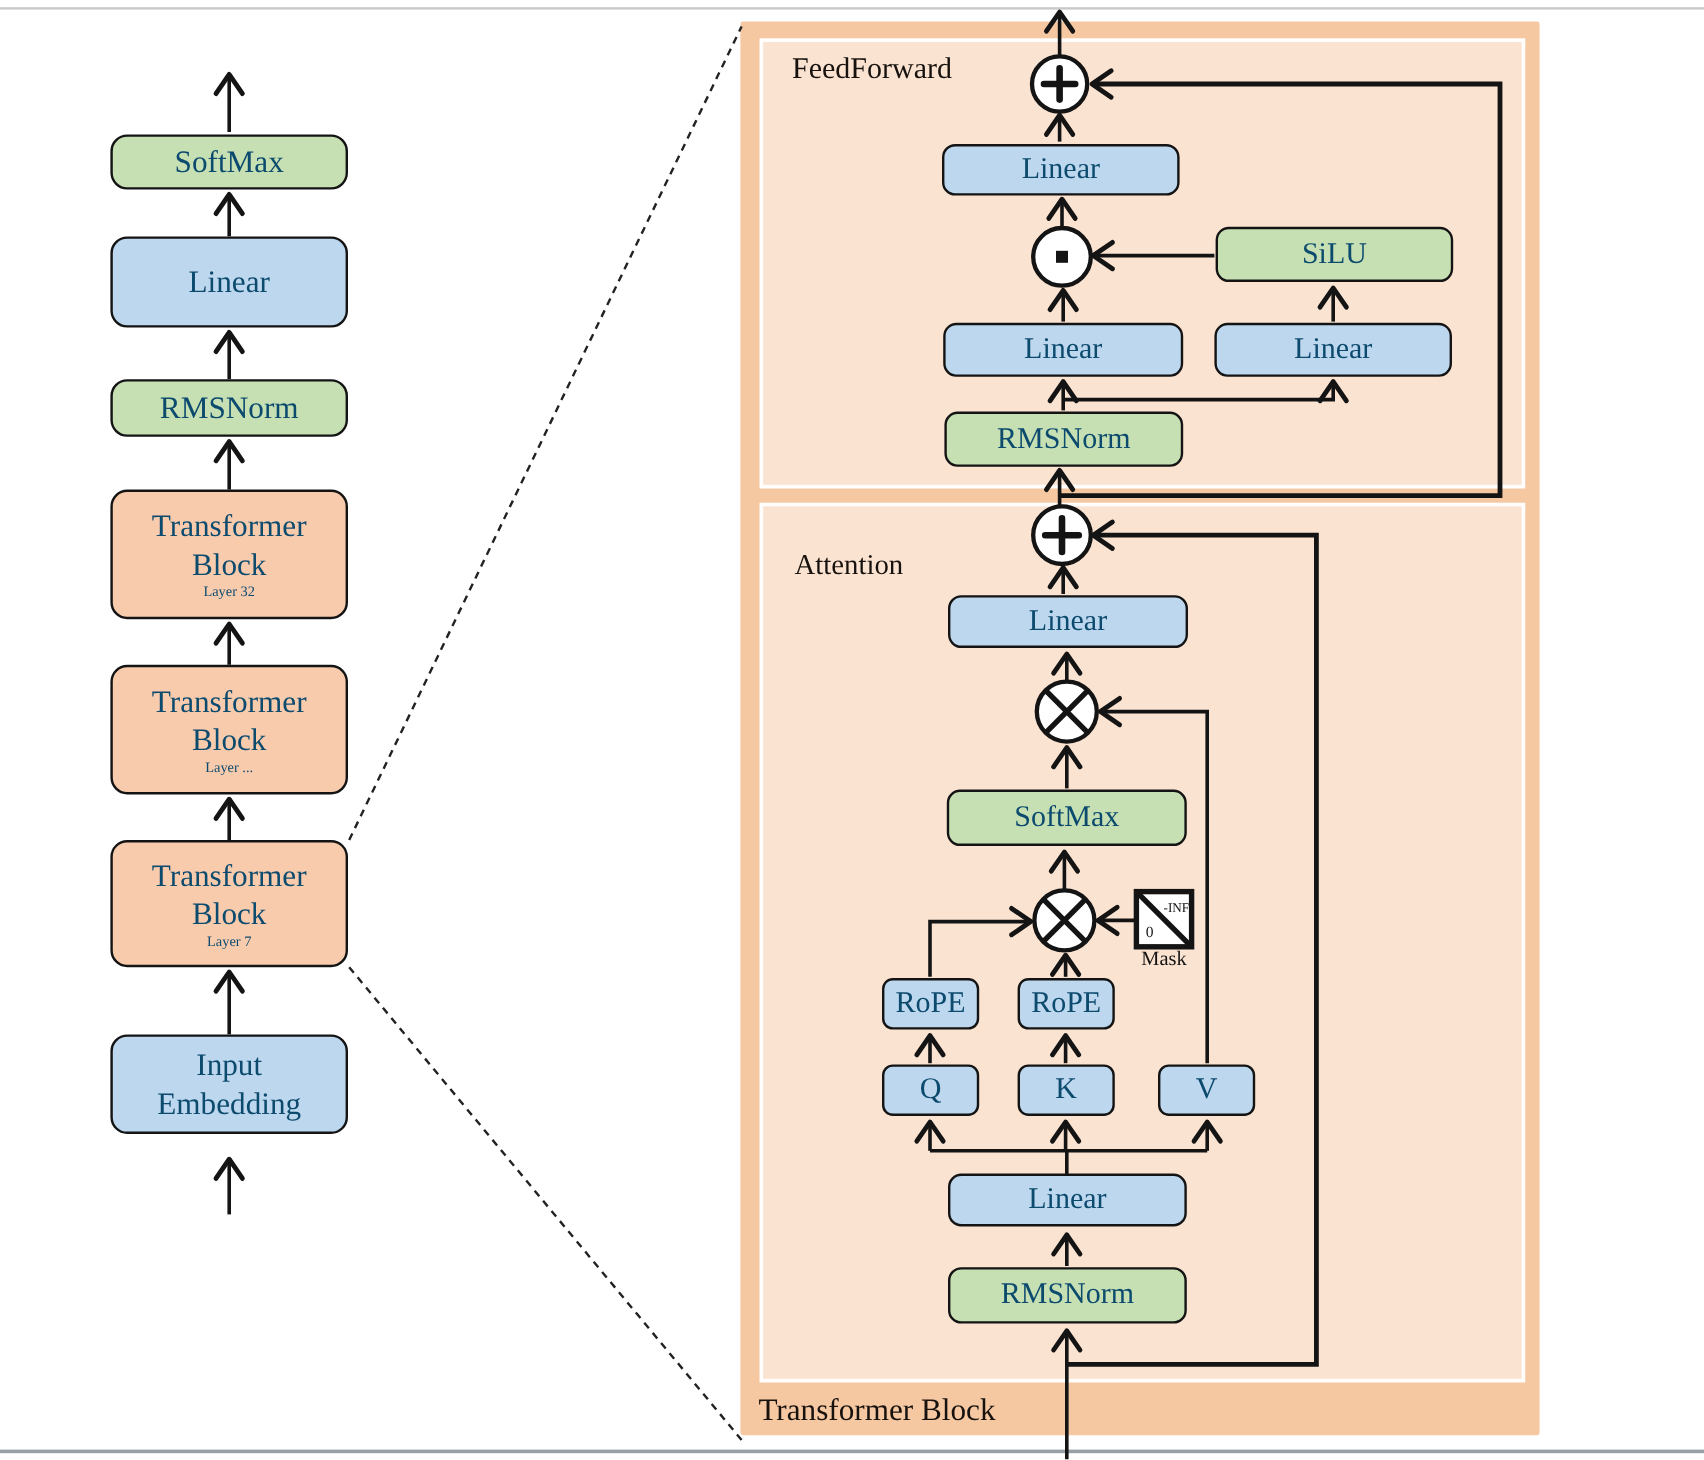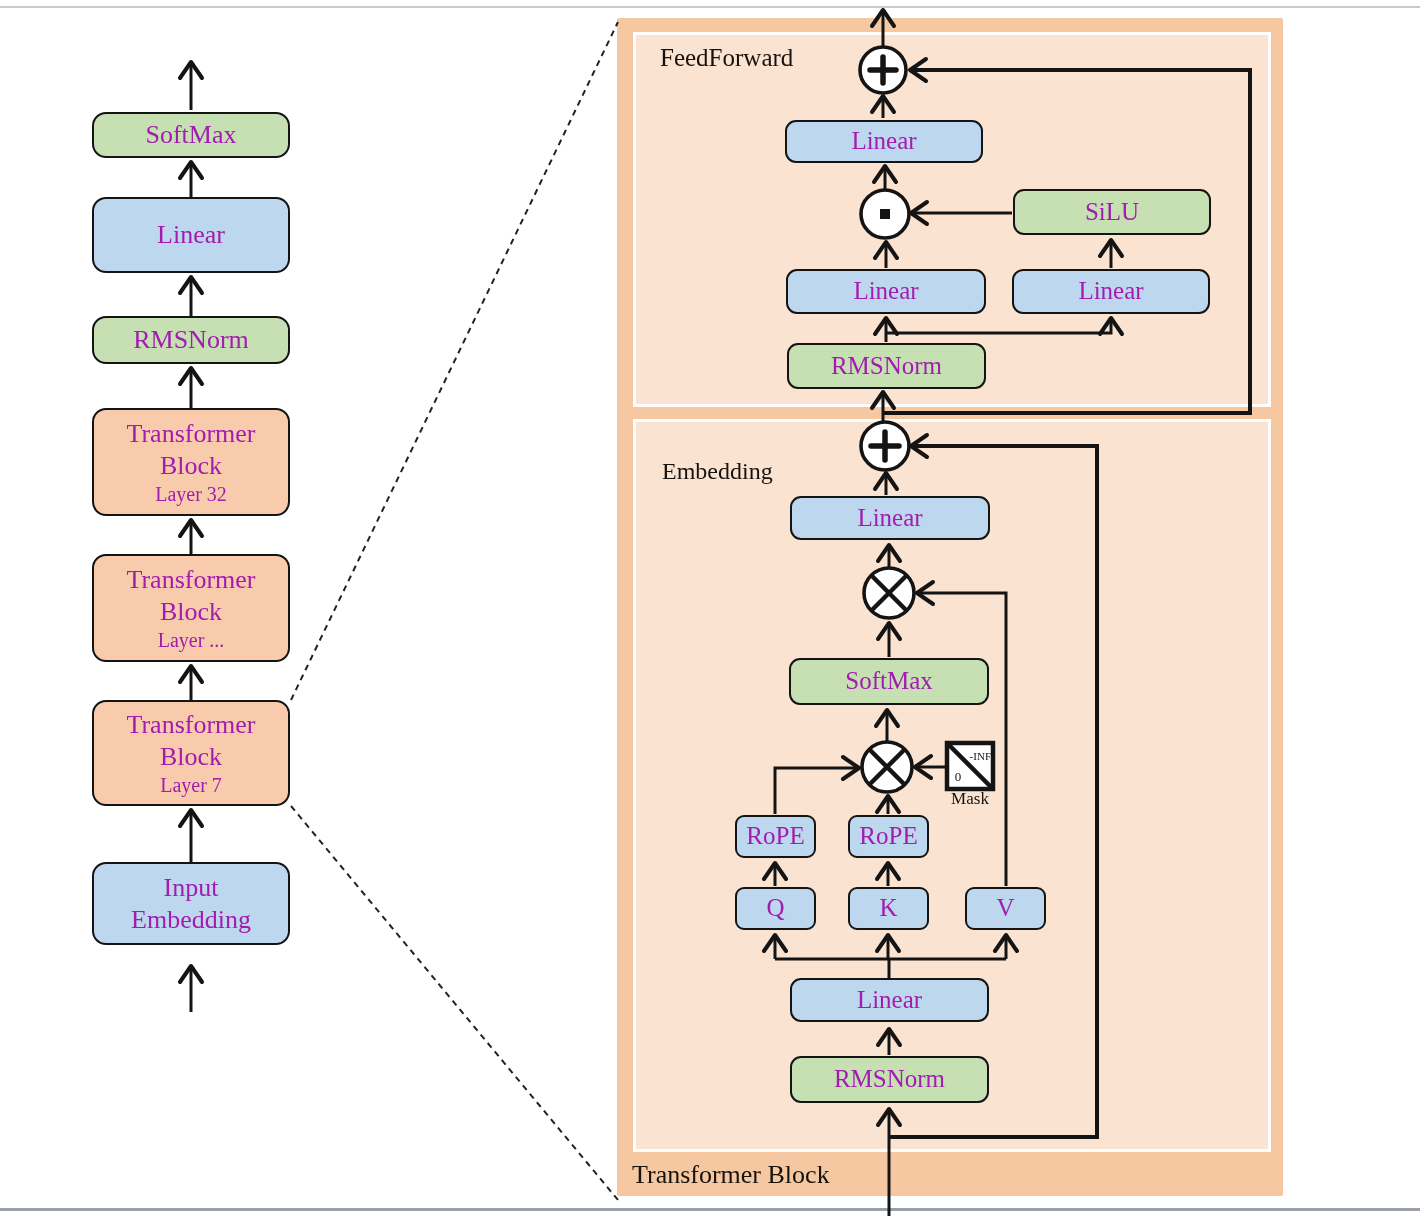--- a/index.html
+++ b/index.html
@@ -15,25 +15,25 @@
   }
   .frameline{position:absolute; left:0; width:1420px; z-index:0;}
   .panel{position:absolute; z-index:0;}
   .panel-outer{background:var(--panel-outer); border-radius:2px;}
   .panel-inner{background:var(--panel-inner); border:3px solid rgba(255,255,255,0.95); box-sizing:border-box;}
   svg.overlay{position:absolute; left:0; top:0; z-index:2;}
   .blk{
     position:absolute; z-index:3; box-sizing:border-box;
     border:2.6px solid #141414; border-radius:11px;
     display:flex; flex-direction:column; align-items:center; justify-content:center;
-    text-align:center; font-size:25px; line-height:1.22; color:#a21caf;
+    text-align:center; font-size:25px; line-height:1.22; color:#0c4a6e;
   }
   .blk.big{font-size:26px; border-radius:14px;}
   .blue{background:var(--blue);} .green{background:var(--green);} .orange{background:var(--orange);}
-  .sub{font-size:20px; line-height:1.15; margin-top:1px;}
+  .sub{font-size:12px; line-height:1.15; margin-top:1px;}
   .plabel{position:absolute; z-index:3; font-size:25px; color:#17120e; white-space:nowrap;}
 </style>
 </head>
 <body>
 
 <div class="stage">
 
   <div class="frameline" style="top:6px;height:2px;background:#c9c9c9;"></div>
   <div class="frameline" style="top:1208px;height:3px;background:#9aa0a8;"></div>
 
@@ -149,21 +149,21 @@
   </div>
   <div class="blk big orange" style="left:92px;top:700px;width:198px;height:106px;padding:4px 18px;">
     <span>Transformer Block</span>
     <span class="sub">Layer 7</span>
   </div>
   <div class="blk big blue" style="left:92px;top:862px;width:198px;height:83px;padding:4px 24px;">
     <span>Input Embedding</span>
   </div>
 
   <div class="plabel" style="left:660px;top:44px;">FeedForward</div>
-  <div class="plabel" style="left:662px;top:458px;font-size:24px;">Embedding</div>
+  <div class="plabel" style="left:662px;top:458px;font-size:24px;">Attention</div>
   <div class="plabel" style="left:632px;top:1160px;font-size:26px;">Transformer Block</div>
 
   <div class="blk blue" style="left:785px;top:120px;width:198px;height:43px;">
     <span>Linear</span>
   </div>
   <div class="blk green" style="left:1013px;top:189px;width:198px;height:46px;text-align:center;">
     <span>SiLU</span>
   </div>
   <div class="blk blue" style="left:786px;top:269px;width:200px;height:45px;">
     <span>Linear</span>

